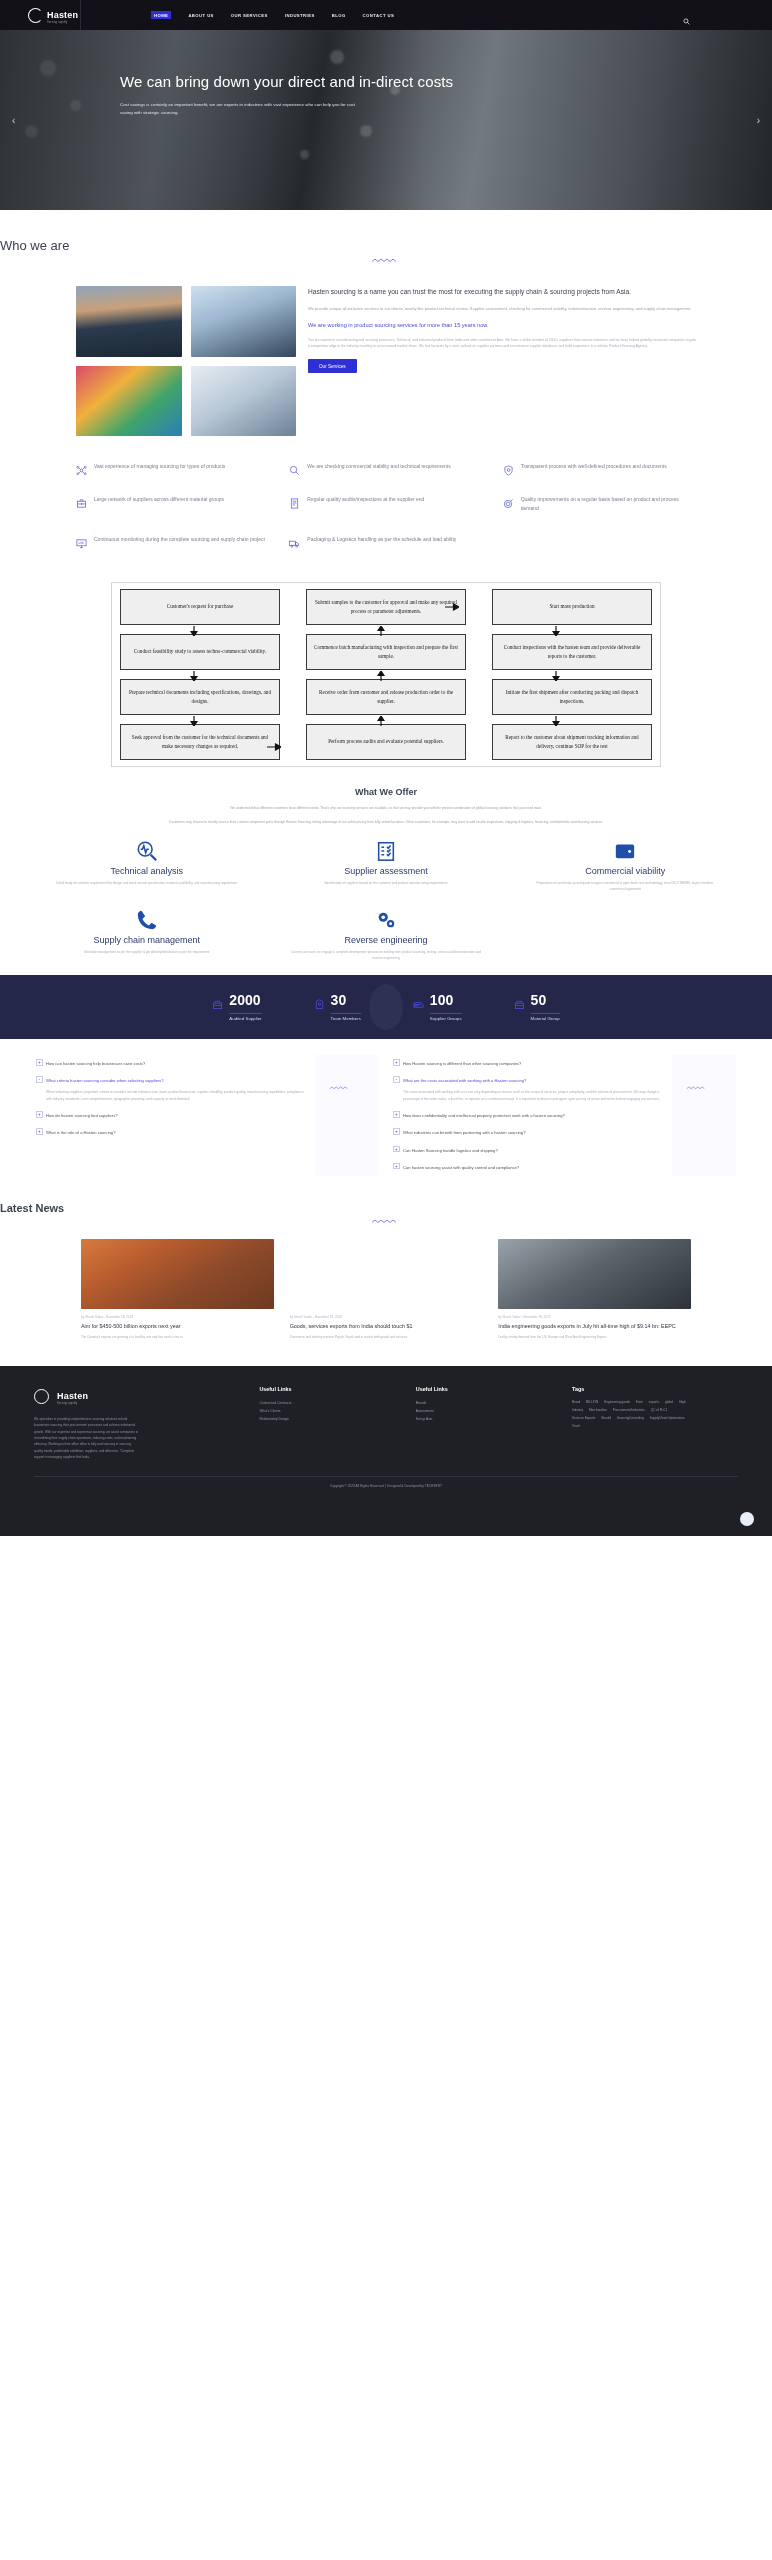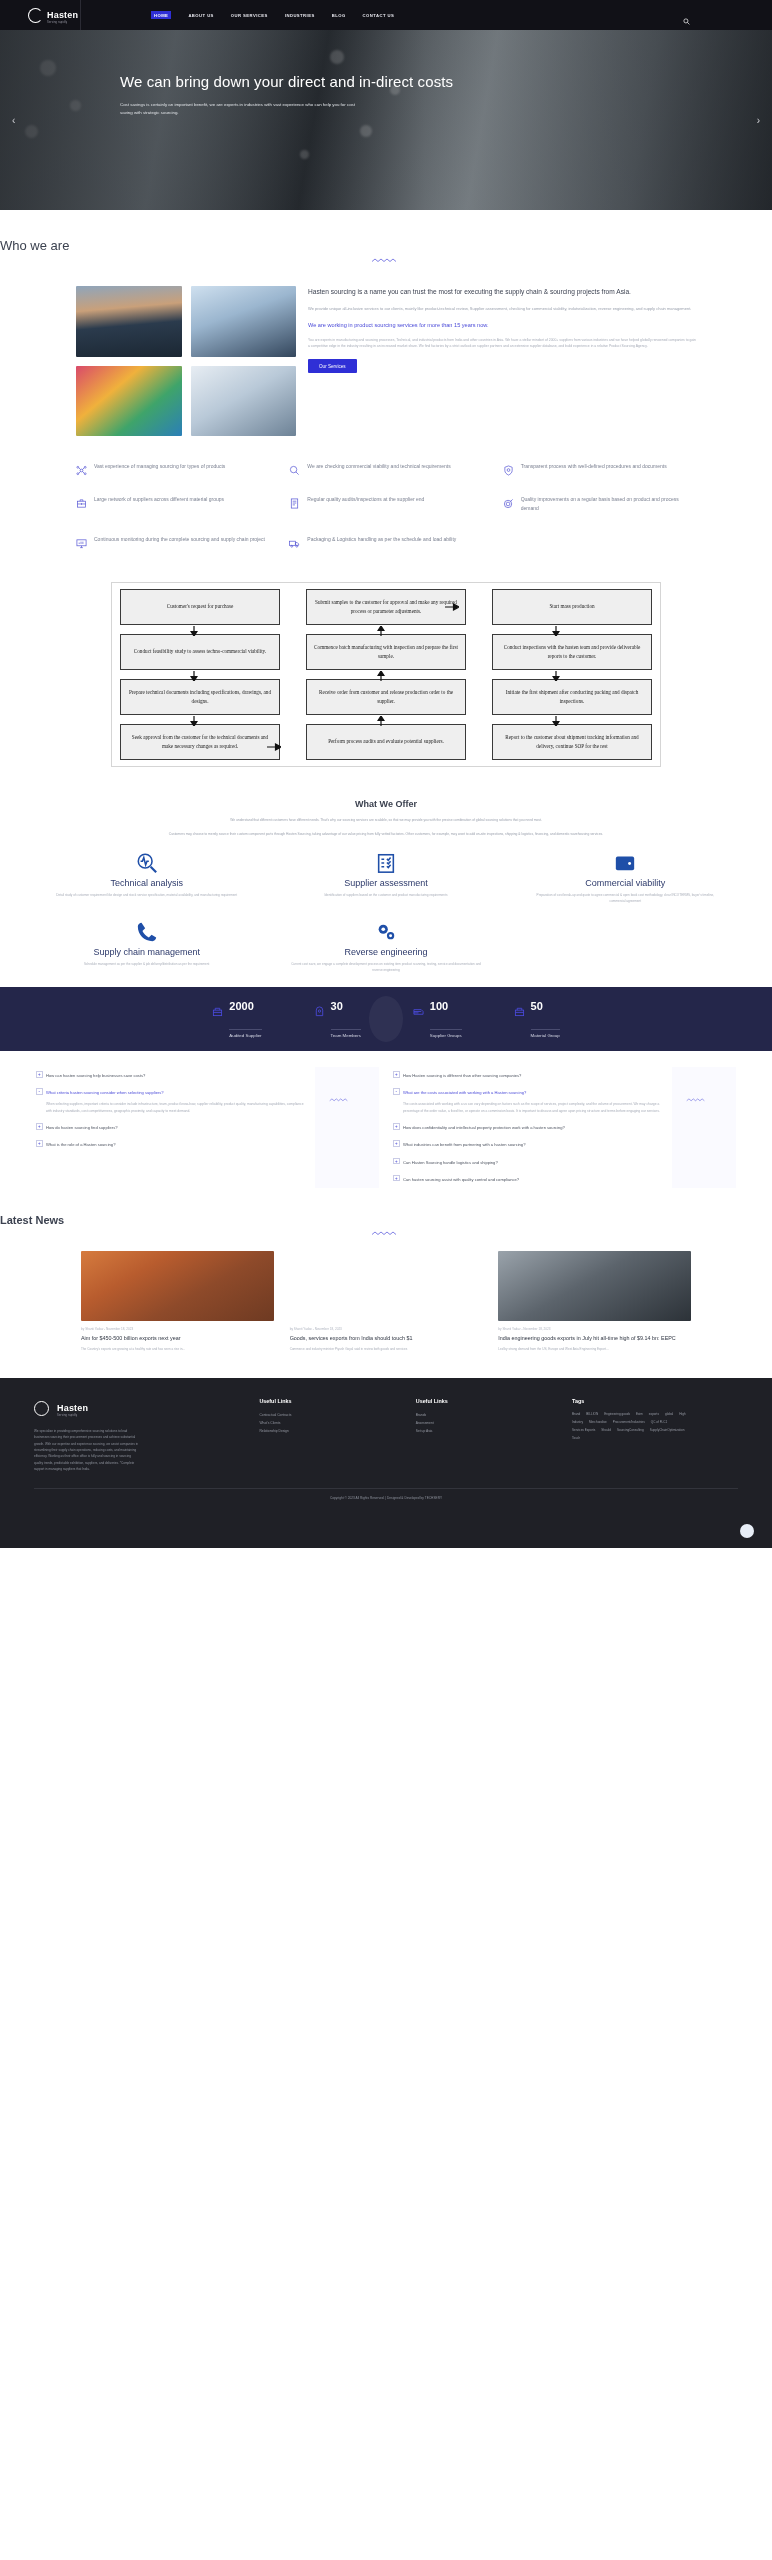--- a/index.html
+++ b/index.html
@@ -65,37 +65,37 @@
   .flowsec { margin-top:36px; }
   .flow-title { text-align:center; font-size:11.5px; color:#9aa0ab; font-weight:bold; }
   .flow { width:550px; margin:10px auto 0; border:1px solid #d5d5d5; padding:6px 8px; position:relative; }
   .flow-row { display:grid; grid-template-columns:1fr 1fr 1fr; gap:26px; margin-bottom:9px; }
   .fbox { border:1.4px solid #3a3a3a; background:#efefef; font-size:5.2px; line-height:1.62;
      text-align:center; color:#1d1d1d; display:flex; align-items:center; justify-content:center;
      padding:4px 5px; min-height:36px; font-family:"Liberation Serif", serif; }
   .arrD,.arrU,.arrR{position:absolute;}
 
   
-  .offer { margin-top:32px; padding:0 8px 14px; }
+  .offer { margin-top:20px; padding:0 8px 14px; }
   .offer-h { text-align:center; font-size:9px; color:#3c4250; }
   .offer-p { width:700px; margin:8px auto 0; text-align:center; font-size:3.3px; line-height:1.9; color:#9ba1ad; }
   .offer-grid { width:700px; margin:14px auto 0; display:grid; grid-template-columns:repeat(3,1fr); gap:16px 18px; }
   .oi { text-align:center; }
   .oi-ic { height:24px; display:flex; align-items:center; justify-content:center; color:#1f4fa8; }
   .oi-ic svg{width:22px;height:22px;}
   .oi-h { font-size:9px; color:#2d3a6b; margin-top:3px; font-weight:400; }
   .oi-p { font-size:3.1px; line-height:1.95; color:#a9aeb9; margin-top:4px; padding:0 14px; }
 
   
   .stats { height:64px; background:#24264a; display:flex; align-items:center; justify-content:center; gap:52px; position:relative; overflow:hidden; }
   .stats:before{content:"";position:absolute;left:50%;top:50%;transform:translate(-50%,-50%);width:34px;height:46px;border-radius:50%;background:rgba(255,255,255,.05);}
   .stat { display:flex; gap:6px; align-items:flex-start; z-index:2; }
   .stat-ic{width:11px;height:11px;color:#4b4be0;margin-top:3px;}
   .stat-ic svg{width:11px;height:11px;}
-  .stat-n { font-size:11px; color:#fff; font-weight:bold; line-height:1.1; border-bottom:.6px solid #4a4c70; padding-bottom:17px; }
+  .stat-n { font-size:14px; color:#fff; font-weight:bold; line-height:1.1; border-bottom:.6px solid #4a4c70; padding-bottom:4px; }
   .stat-l { font-size:4.4px; color:#d6d8e6; margin-top:2.5px; }
 
   
   .faq { width:700px; margin:16px auto 0; display:grid; grid-template-columns:1fr 1fr; gap:14px; }
   .faq-col { display:grid; grid-template-columns:1fr 64px; gap:6px; }
   .qlist{}
   .q { font-size:4.1px; line-height:1.75; color:#4c525f; padding:5px 0 5px 10px; position:relative; }
   .q.open { color:#4a4ad8; }
   .q .tog { position:absolute; left:0; top:4px; width:6.5px; height:6.5px; border:.7px solid #c9cbe6; color:#4a4ad8; font-size:4.5px; line-height:5.6px; text-align:center; }
   .ans { font-size:3.3px; line-height:2.1; color:#a6abb7; padding:0 0 4px 10px; }

